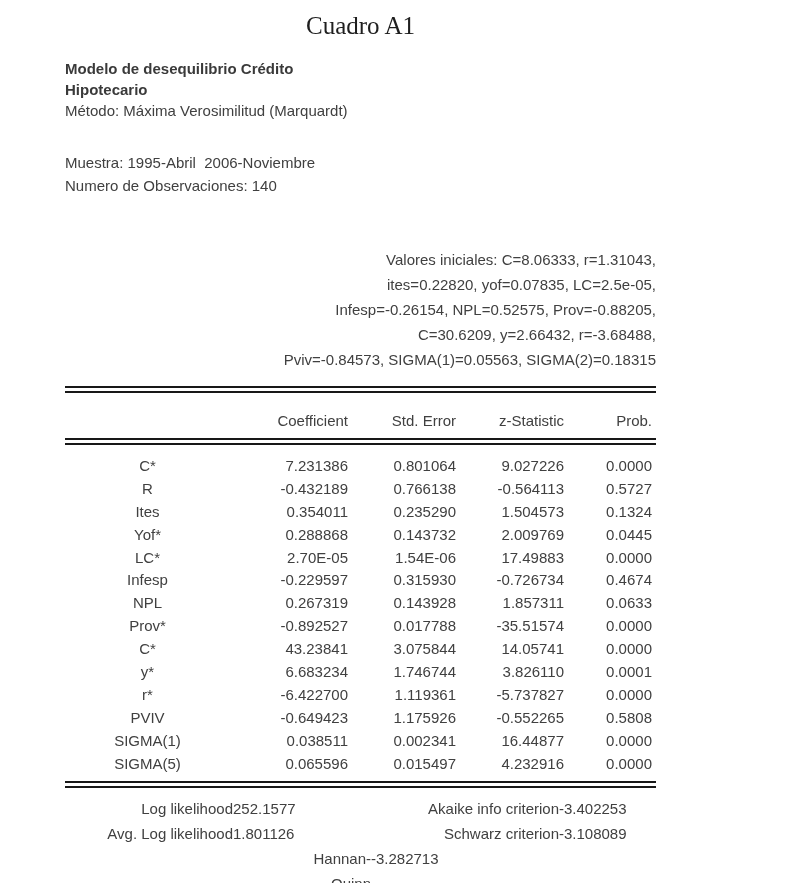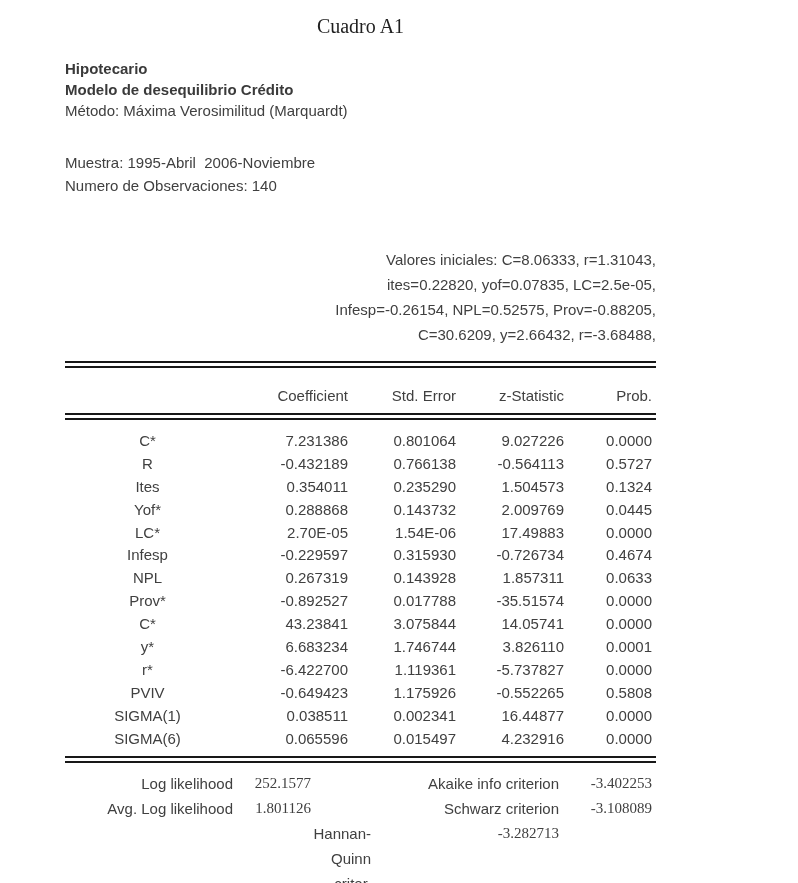--- a/index.html
+++ b/index.html
@@ -14,21 +14,21 @@
     font-family: "Liberation Sans", sans-serif;
     color: #404040;
   }
   .page {
     width: 591px;
     margin: 14px 0 0 65px;
     font-size: 15px;
   }
   .title {
     font-family: "Liberation Serif", serif;
-    font-size: 20px;
+    font-size: 25px;
     color: #1f1f1f;
     text-align: center;
     line-height: 24px;
     margin-bottom: 20px;
   }
   .meta div { line-height: 21px; }
   .bold { font-weight: bold; color: #3a3a3a; }
   .meta2 { margin-top: 30px; }
   .meta2 div { line-height: 23px; }
   .prewrap { white-space: pre-wrap; }
@@ -53,46 +53,47 @@
   .tbody .trow { height: 22.9px; align-items: center; }
   .tfoot { padding: 8px 0; }
   .frow {
     display: grid;
     grid-template-columns: 168px 78px 60px 188px 93px;
     padding-right: 4px;
     line-height: 25px;
   }
   .frow .lab { text-align: right; padding-left: 3px; }
   .frow .lab2 { text-align: right; }
-  .frow .val { text-align: right; font-family: Liberation Serif, serif; }
+  .frow .val { text-align: left; }
   .frow .gap { }
 </style>
 </head>
 <body>
 
 <div class="page">
 
   <div class="title">Cuadro A1</div>
 
   <div class="meta">
+    <div class="bold">Modelo de desequilibrio Crédito</div>
     <div class="bold">Hipotecario</div>
-    <div class="bold">Modelo de desequilibrio Crédito</div>
     <div>Método: Máxima Verosimilitud (Marquardt)</div>
   </div>
 
   <div class="meta2">
     <div class="prewrap">Muestra: 1995-Abril  2006-Noviembre</div>
     <div>Numero de Observaciones: 140</div>
   </div>
 
   <div class="initials">
     <div>Valores iniciales: C=8.06333, r=1.31043,</div>
     <div class="indent">ites=0.22820, yof=0.07835, LC=2.5e-05,</div>
     <div class="indent">Infesp=-0.26154, NPL=0.52575, Prov=-0.88205,</div>
     <div class="indent">C=30.6209, y=2.66432, r=-3.68488,</div>
+    <div class="indent">Pviv=-0.84573, SIGMA(1)=0.05563, SIGMA(2)=0.18315</div>
   </div>
 
   <div class="table">
     <div class="rule-double"></div>
 
     <div class="trow thead">
       <span class="c var"></span>
       <span class="c num">Coefficient</span>
       <span class="c num">Std. Error</span>
       <span class="c num">z-Statistic</span>
@@ -187,21 +188,21 @@
         <span class="c num">0.5808</span>
       </div>
       <div class="trow">
         <span class="c var">SIGMA(1)</span>
         <span class="c num">0.038511</span>
         <span class="c num">0.002341</span>
         <span class="c num">16.44877</span>
         <span class="c num">0.0000</span>
       </div>
       <div class="trow">
-        <span class="c var">SIGMA(6)</span>
+        <span class="c var">SIGMA(5)</span>
         <span class="c num">0.065596</span>
         <span class="c num">0.015497</span>
         <span class="c num">4.232916</span>
         <span class="c num">0.0000</span>
       </div>
     </div>
 
     <div class="rule-double"></div>
 
     <div class="tfoot">

